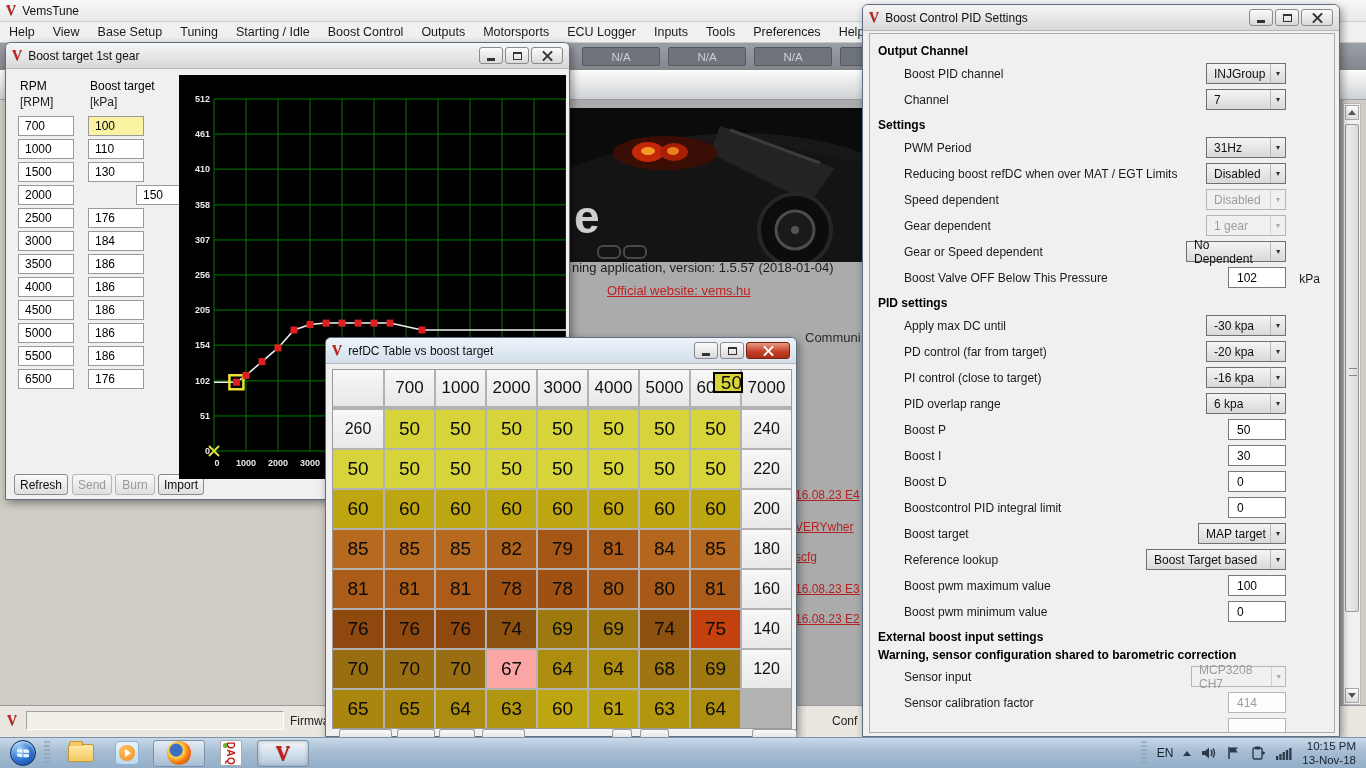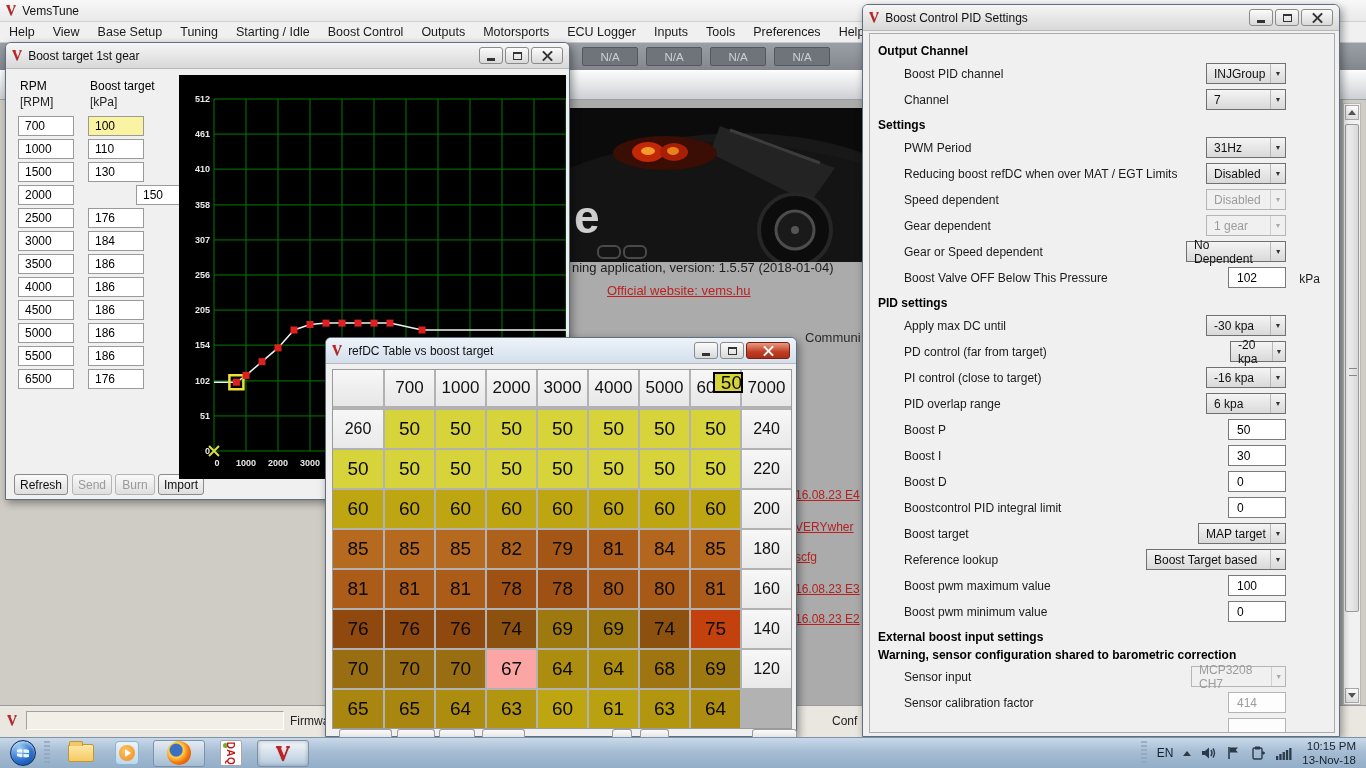--- a/index.html
+++ b/index.html
@@ -5,21 +5,21 @@
   * { margin:0; padding:0; box-sizing:border-box; }
   html,body { width:1366px; height:768px; overflow:hidden; font-family:"Liberation Sans", sans-serif; background:#cfccc5; }
 
   
   .app-titlebar { position:absolute; left:0; top:0; width:1366px; height:22px; background:linear-gradient(#f8f8f8,#e9e9e9); display:flex; align-items:center; padding-left:6px; border-bottom:1px solid #d0d0d0; }
   .app-title { font-size:12px; color:#111; margin-left:6px; }
   .vlogo { color:#c41e1e; font-weight:bold; font-size:14px; font-family:"Liberation Serif",serif; text-shadow:0 1px 0 #888; line-height:1; }
   .menubar { position:absolute; left:0; top:22px; width:1366px; height:21px; background:#f0f0f0; display:flex; align-items:center; border-bottom:1px solid #c8c8c8; }
   .menu-item { font-size:12.5px; color:#1a1a1a; padding:2px 9px; cursor:default; }
   .toolbar { position:absolute; left:0; top:43px; width:1366px; height:27px; background:linear-gradient(#9aa0a7,#83878d); display:flex; align-items:center; padding-left:582px; gap:8px; }
-  .na-box { width:56px; height:19px; background:#6f747a; border:1px solid #54585d; border-radius:2px; color:#ccd0d4; font-size:11.5px; display:flex; align-items:center; justify-content:center; }
+  .na-box { width:78px; height:19px; background:#6f747a; border:1px solid #54585d; border-radius:2px; color:#ccd0d4; font-size:11.5px; display:flex; align-items:center; justify-content:center; }
   .lightband { position:absolute; left:0; top:70px; width:1366px; height:30px; background:linear-gradient(#fdfdfd,#cdd0d4); border-bottom:1px solid #9aa0a6; }
   .green-badge { position:absolute; left:1291px; top:49px; width:29px; height:32px; background:linear-gradient(#2f7a2f,#1c521c); color:#fff; font-weight:bold; font-size:12px; display:flex; align-items:center; padding-left:2px; border:1px solid #0e3a0e; z-index:3; }
 
   .welcome-panel { position:absolute; left:570px; top:100px; width:773px; height:605px; background:#ababab; z-index:1; }
   .car-image { position:absolute; left:0px; top:8px; width:295px; height:154px; background:#0a0a0a; overflow:hidden; }
   .version-line { position:absolute; left:2px; top:160px; width:300px; font-size:13px; color:#1c1c1c; white-space:nowrap; }
   .site-link { position:absolute; left:37px; top:183px; font-size:13px; color:#bb2222; text-decoration:underline; white-space:nowrap; }
   .comm-label { position:absolute; left:235px; top:230px; font-size:13px; color:#2a2a2a; white-space:nowrap; }
   .frag-link { position:absolute; left:225px; font-size:12px; color:#b42222; text-decoration:underline; white-space:nowrap; }
 
@@ -486,21 +486,21 @@
       <div class="pid-section">PID settings</div>
       <div class="pid-row">
         <span class="lbl">Apply max DC until</span>
         <div class="sel" style="width: 80px;">
           <span>-30 kpa</span>
           <span class="arr">▼</span>
         </div>
       </div>
       <div class="pid-row">
         <span class="lbl">PD control (far from target)</span>
-        <div class="sel" style="width: 56px;">
+        <div class="sel" style="width: 80px;">
           <span>-20 kpa</span>
           <span class="arr">▼</span>
         </div>
       </div>
       <div class="pid-row">
         <span class="lbl">PI control (close to target)</span>
         <div class="sel" style="width: 80px;">
           <span>-16 kpa</span>
           <span class="arr">▼</span>
         </div>

